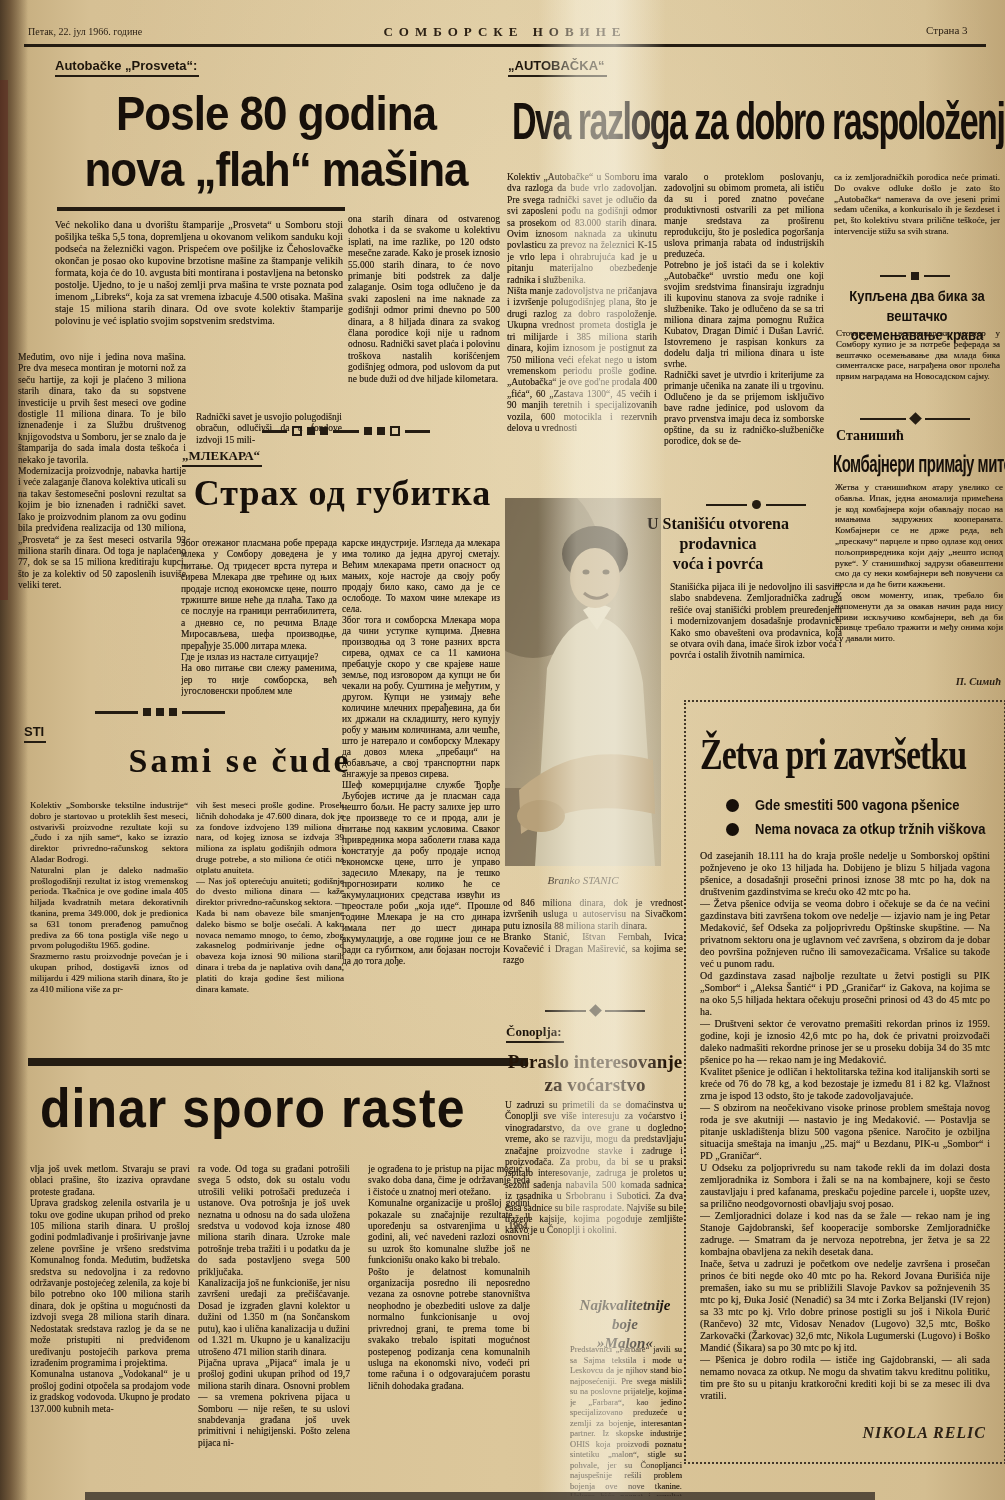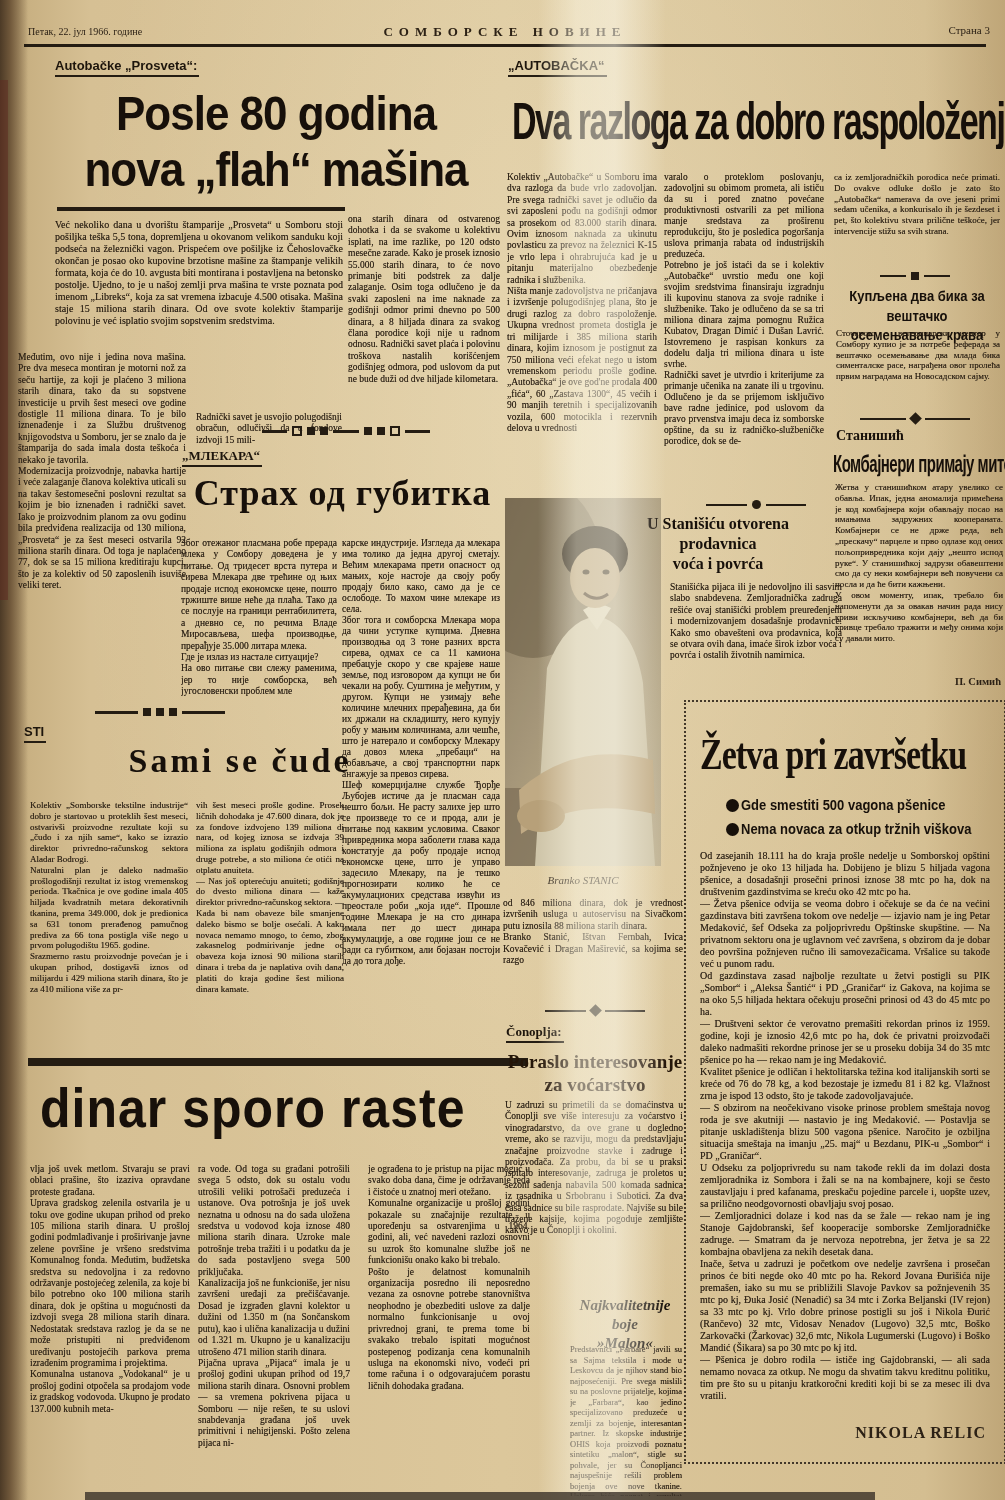--- a/index.html
+++ b/index.html
@@ -31,38 +31,38 @@
   .hl-serif{font-family:"Liberation Serif",serif;font-weight:bold;color:#17100a;}
   .center{text-align:center;}
   .pre{white-space:pre-line;}
   .orn{display:flex;align-items:center;gap:5px;}
   .orn .ln{height:3px;background:#241c12;flex:1;}
   .orn .ln2{height:2px;background:#241c12;flex:1;}
   .orn .sqw{width:10px;height:10px;border:2px solid #241c12;box-sizing:border-box;}
   .orn .sqb{width:8px;height:8px;background:#241c12;}
   .orn .dia{width:9px;height:9px;background:#241c12;transform:rotate(45deg);}
   .orn .dot{width:9px;height:9px;border-radius:50%;background:#241c12;}
-  .sig{font-weight:bold;text-align:right;}
-  .bullet-row{display:flex;align-items:center;gap:2px;}
+  .sig{font-style:italic;font-weight:bold;text-align:right;}
+  .bullet-row{display:flex;align-items:center;gap:16px;}
   .bullet-dot{width:13px;height:13px;border-radius:50%;background:#17100a;flex:0 0 13px;}
   .bullet-txt{font:bold 13px/15px "Liberation Sans",sans-serif;color:#17100a;transform:scaleY(1.1);transform-origin:left center;white-space:nowrap;}
   .zetva-box{border-left:2px dotted #43382a;border-right:2px dotted #43382a;
     border-top:2px dotted #43382a;border-bottom:2px dotted #43382a;}
   .caption{font-style:italic;font-size:11px;}
 </style>
 </head>
 <body>
 
 <div class="page">
   <div class="spine"></div>
   <div class="spine-red"></div>
 
   <div class="abs" style="left:28px;top:26px;width:240px;font-size:10px;">Петак, 22. јул 1966. године</div>
   <div class="abs center" style="left:320px;top:24px;width:370px;font-weight:bold;font-size:13px;letter-spacing:6px;">СОМБОРСКЕ НОВИНЕ</div>
-  <div class="abs" style="left:926px;top:24px;width:64px;font-size:11px;text-align:right;">Страна 3</div>
+  <div class="abs" style="left:926px;top:24px;width:64px;font-size:11px;">Страна 3</div>
   <div class="abs rule" style="left:24px;top:44px;width:962px;height:3px;"></div>
 
   <div>
     <div class="abs kicker" style="left:55px;top:58px;">Autobačke „Prosveta“:</div>
     <div class="abs hl-sans center pre" style="left:52px;top:86px;width:448px;font-size:44px;line-height:52px;letter-spacing:-1px;transform:scaleY(1.08);transform-origin:top center;">Posle 80 godina
 nova „flah“ mašina</div>
     <div class="abs rule" style="left:57px;top:207px;width:288px;height:4px;"></div>
     <div class="abs body-txt" style="left:55px;top:219px;width:288px;height:130px;font-size:10px;line-height:12px;">Već nekoliko dana u dvorištu štamparije „Prosveta“ u Somboru stoji pošiljka teška 5,5 tona, dopremljena u okovanom velikom sanduku koji podseća na železnički vagon. Prispećem ove pošiljke iz Čehoslovačke okončan je posao oko kupovine brzotisne mašine za štampanje velikih formata, koja će do 10. avgusta biti montirana i postavljena na betonsko postolje. Ujedno, to je u našoj zemlji prva mašina te vrste poznata pod imenom „Libreks“, koja za sat vremena izbacuje 4.500 otisaka. Mašina staje 15 miliona starih dinara. Od ove svote kolektiv štamparije polovinu je već isplatio svojim sopstvenim sredstvima.</div>
     <div class="abs body-txt f95" style="left:18px;top:352px;width:168px;height:352px;">Međutim, ovo nije i jedina nova mašina. Pre dva meseca montiran je motorni nož za seču hartije, za koji je plaćeno 3 miliona starih dinara, tako da su sopstvene investicije u prvih šest meseci ove godine dostigle 11 miliona dinara. To je bilo iznenađenje i za Službu društvenog knjigovodstva u Somboru, jer se znalo da je štamparija do sada imala dosta teškoća i nekako je tavorila.
 Modernizacija proizvodnje, nabavka hartije i veće zalaganje članova kolektiva uticali su na takav šestomesečni poslovni rezultat sa kojim je bio iznenađen i radnički savet. Iako je proizvodnim planom za ovu godinu bila predviđena realizacija od 130 miliona, „Prosveta“ je za šest meseci ostvarila 92 miliona starih dinara. Od toga je naplaćeno 77, dok se sa 15 miliona kreditiraju kupci, što je za kolektiv od 50 zaposlenih isuviše veliki teret.</div>

